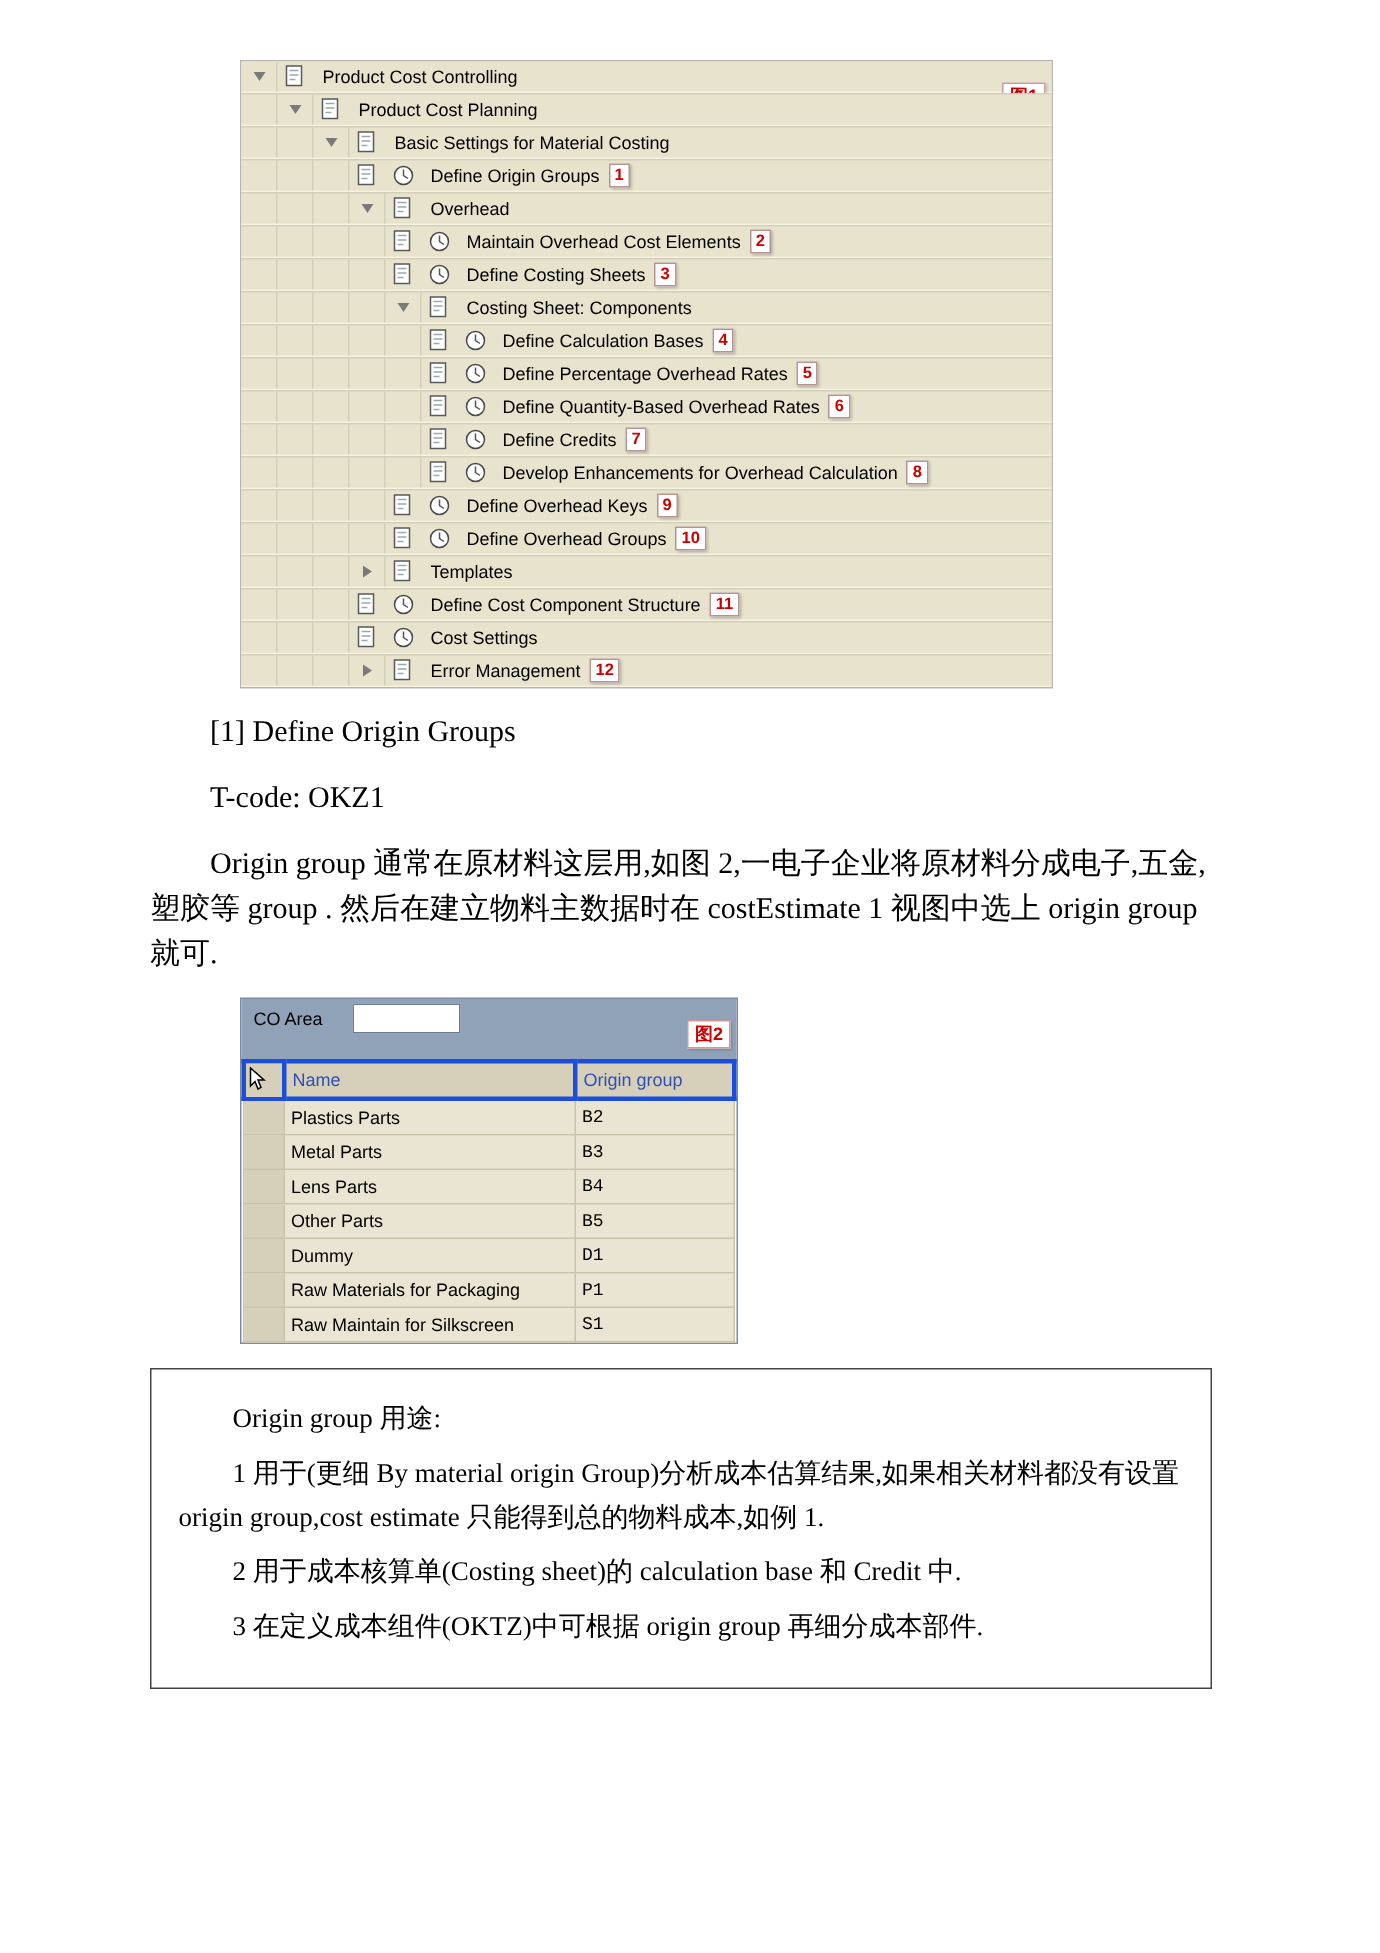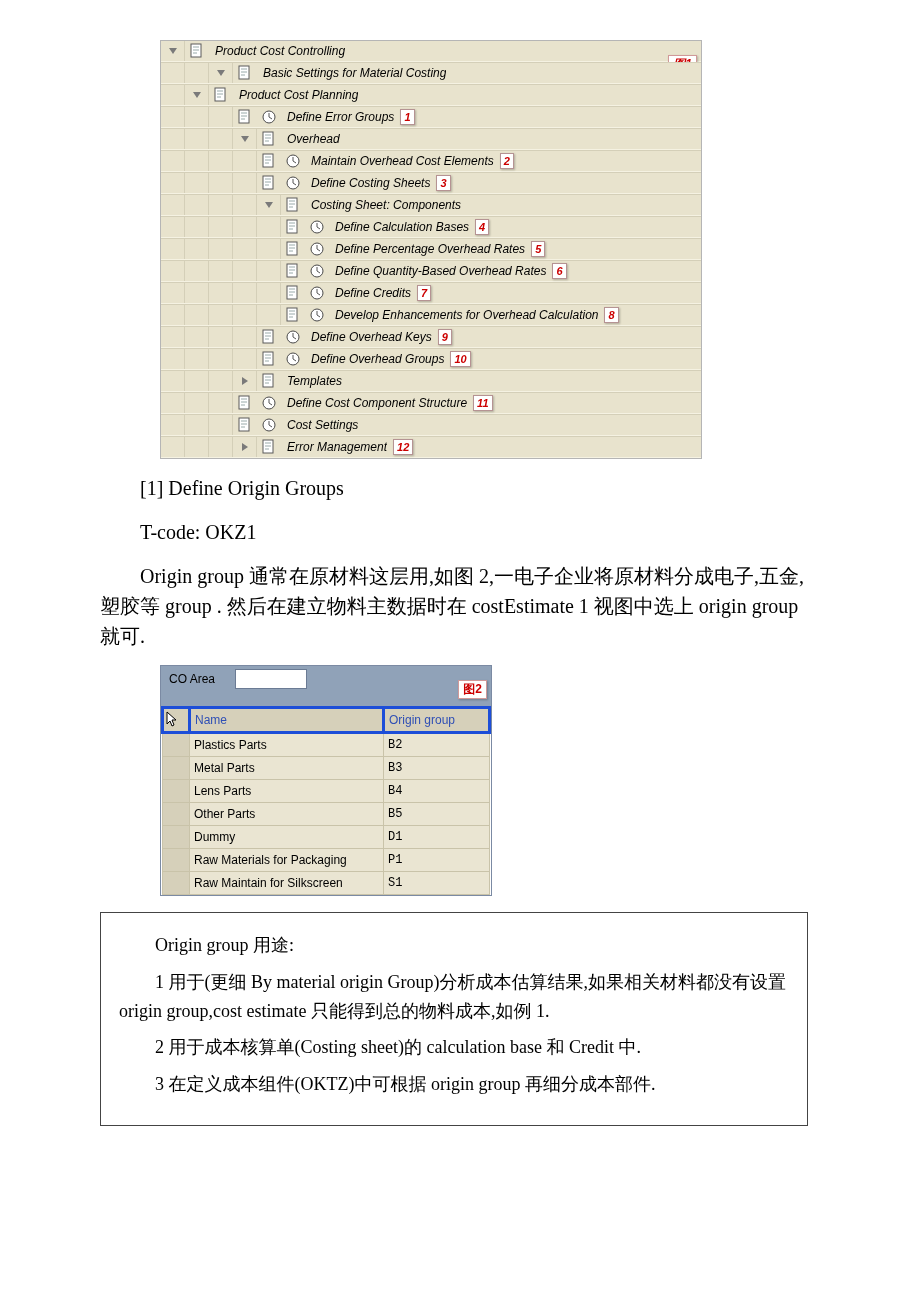--- a/index.html
+++ b/index.html
@@ -14,21 +14,20 @@
   .page {
     padding: 40px 100px 40px 100px;
   }
   
   .sap-tree {
     margin-left: 60px;
     width: 540px;
     border: 1px solid #b5b5b5;
     font-family: Tahoma, Arial, sans-serif;
     font-size: 12px;
-    font-style: italic;
   }
   .tree-row {
     display: flex;
     align-items: center;
     height: 20px;
     border-top: 1px solid #d4cfb8;
     border-bottom: 1px solid #f5f2e2;
     background: #e8e3cd;
     position: relative;
   }
@@ -194,64 +193,64 @@
             <rect x="2" y="1" width="10" height="13" fill="#fff" stroke="#5a5a5a"></rect>
             <path d="M4 4h6M4 7h6M4 10h4" stroke="#9aa" stroke-width="1"></path>
           </svg>
       </span>
       <span class="label-cell">Product Cost Controlling</span>
       <span class="fig-tag">图1</span>
     </div>
 
     <div class="tree-row">
       <span class="indent-cell"></span>
-        <span class="indent-cell"></span>
       <span class="indent-cell">
           <span class="triangle-open"></span>
         </span>
       <span class="icon-cell doc-icon">
         <svg width="16" height="16">
             <rect x="2" y="1" width="10" height="13" fill="#fff" stroke="#5a5a5a"></rect>
             <path d="M4 4h6M4 7h6M4 10h4" stroke="#9aa" stroke-width="1"></path>
           </svg>
       </span>
-      <span class="label-cell">Basic Settings for Material Costing</span>
-    </div>
-
-    <div class="tree-row">
-      <span class="indent-cell"></span>
+      <span class="label-cell">Product Cost Planning</span>
+    </div>
+
+    <div class="tree-row">
+      <span class="indent-cell"></span>
+        <span class="indent-cell"></span>
       <span class="indent-cell">
           <span class="triangle-open"></span>
         </span>
       <span class="icon-cell doc-icon">
         <svg width="16" height="16">
             <rect x="2" y="1" width="10" height="13" fill="#fff" stroke="#5a5a5a"></rect>
             <path d="M4 4h6M4 7h6M4 10h4" stroke="#9aa" stroke-width="1"></path>
           </svg>
       </span>
-      <span class="label-cell">Product Cost Planning</span>
+      <span class="label-cell">Basic Settings for Material Costing</span>
     </div>
 
     <div class="tree-row">
       <span class="indent-cell"></span>
         <span class="indent-cell"></span>
         <span class="indent-cell"></span>
       <span class="icon-cell doc-icon">
         <svg width="16" height="16">
             <rect x="2" y="1" width="10" height="13" fill="#fff" stroke="#5a5a5a"></rect>
             <path d="M4 4h6M4 7h6M4 10h4" stroke="#9aa" stroke-width="1"></path>
           </svg>
       </span>
       <span class="icon-cell clock-icon">
         <svg width="14" height="14">
             <circle cx="7" cy="7" r="6" fill="#fff" stroke="#4a4a4a"></circle>
             <path d="M7 3v4l3 2" stroke="#555" fill="none"></path>
           </svg>
       </span>
-      <span class="label-cell">Define Error Groups</span>
+      <span class="label-cell">Define Origin Groups</span>
       <span class="num-tag">1</span>
     </div>
 
     <div class="tree-row">
       <span class="indent-cell"></span>
         <span class="indent-cell"></span>
         <span class="indent-cell"></span>
       <span class="indent-cell">
           <span class="triangle-open"></span>
         </span>

